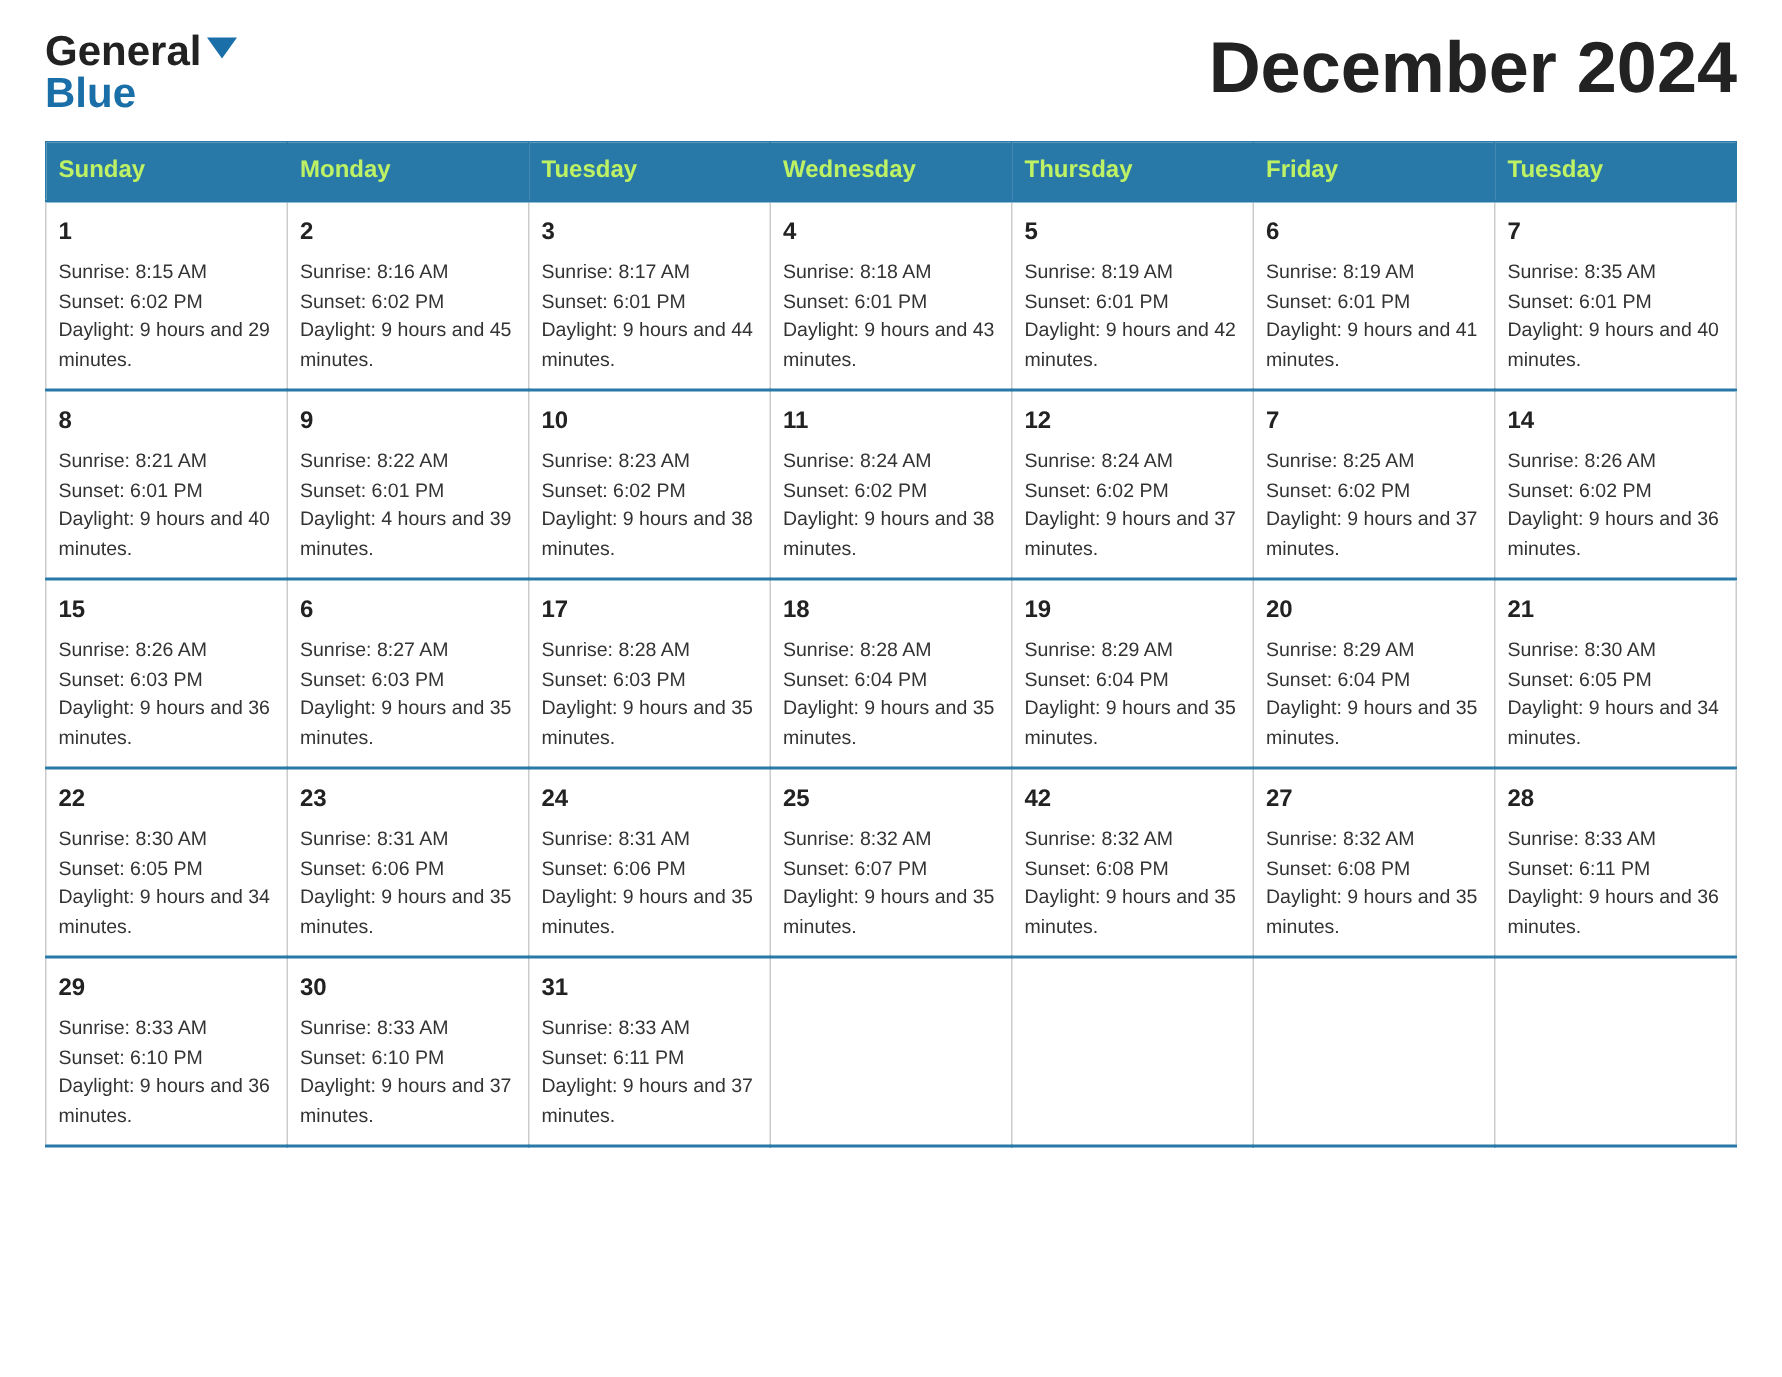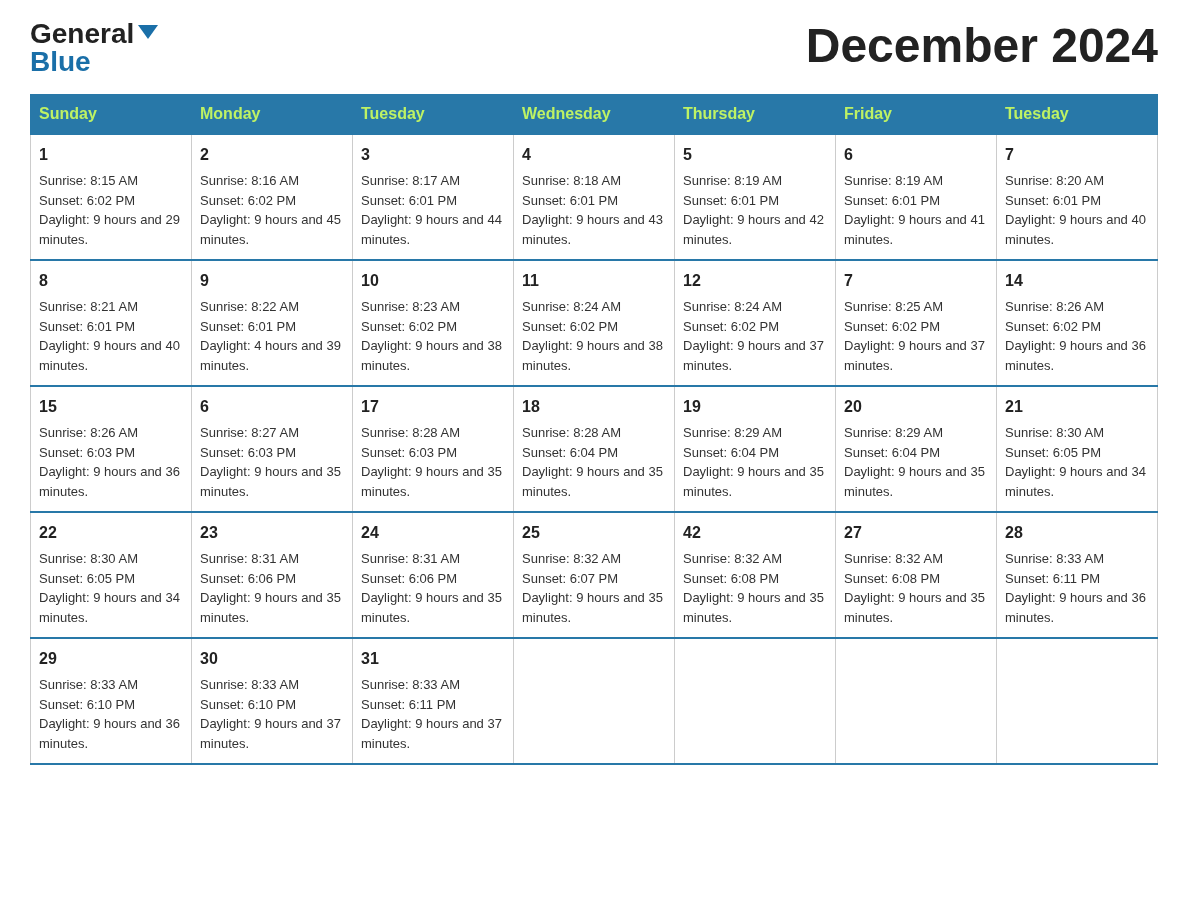--- a/index.html
+++ b/index.html
@@ -134,21 +134,21 @@
       </tr>
   </thead>
   <tbody id="calendar-body">
   <tr>
         <td><span class="day-num">1</span><span class="day-info">Sunrise: 8:15 AM</span><br><span class="day-info">Sunset: 6:02 PM</span><br><span class="day-info">Daylight: 9 hours and 29 minutes.</span></td>
         <td><span class="day-num">2</span><span class="day-info">Sunrise: 8:16 AM</span><br><span class="day-info">Sunset: 6:02 PM</span><br><span class="day-info">Daylight: 9 hours and 45 minutes.</span></td>
         <td><span class="day-num">3</span><span class="day-info">Sunrise: 8:17 AM</span><br><span class="day-info">Sunset: 6:01 PM</span><br><span class="day-info">Daylight: 9 hours and 44 minutes.</span></td>
         <td><span class="day-num">4</span><span class="day-info">Sunrise: 8:18 AM</span><br><span class="day-info">Sunset: 6:01 PM</span><br><span class="day-info">Daylight: 9 hours and 43 minutes.</span></td>
         <td><span class="day-num">5</span><span class="day-info">Sunrise: 8:19 AM</span><br><span class="day-info">Sunset: 6:01 PM</span><br><span class="day-info">Daylight: 9 hours and 42 minutes.</span></td>
         <td><span class="day-num">6</span><span class="day-info">Sunrise: 8:19 AM</span><br><span class="day-info">Sunset: 6:01 PM</span><br><span class="day-info">Daylight: 9 hours and 41 minutes.</span></td>
-        <td><span class="day-num">7</span><span class="day-info">Sunrise: 8:20 AM</span><br><span class="day-info">Sunset: 6:01 PM</span><br><span class="day-info">Daylight: 9 hours and 40 minutes.</span></td>
+        <td><span class="day-num">7</span><span class="day-info">Sunrise: 8:35 AM</span><br><span class="day-info">Sunset: 6:01 PM</span><br><span class="day-info">Daylight: 9 hours and 40 minutes.</span></td>
       </tr>
       <tr>
         <td><span class="day-num">8</span><span class="day-info">Sunrise: 8:21 AM</span><br><span class="day-info">Sunset: 6:01 PM</span><br><span class="day-info">Daylight: 9 hours and 40 minutes.</span></td>
         <td><span class="day-num">9</span><span class="day-info">Sunrise: 8:22 AM</span><br><span class="day-info">Sunset: 6:01 PM</span><br><span class="day-info">Daylight: 4 hours and 39 minutes.</span></td>
         <td><span class="day-num">10</span><span class="day-info">Sunrise: 8:23 AM</span><br><span class="day-info">Sunset: 6:02 PM</span><br><span class="day-info">Daylight: 9 hours and 38 minutes.</span></td>
         <td><span class="day-num">11</span><span class="day-info">Sunrise: 8:24 AM</span><br><span class="day-info">Sunset: 6:02 PM</span><br><span class="day-info">Daylight: 9 hours and 38 minutes.</span></td>
         <td><span class="day-num">12</span><span class="day-info">Sunrise: 8:24 AM</span><br><span class="day-info">Sunset: 6:02 PM</span><br><span class="day-info">Daylight: 9 hours and 37 minutes.</span></td>
         <td><span class="day-num">7</span><span class="day-info">Sunrise: 8:25 AM</span><br><span class="day-info">Sunset: 6:02 PM</span><br><span class="day-info">Daylight: 9 hours and 37 minutes.</span></td>
         <td><span class="day-num">14</span><span class="day-info">Sunrise: 8:26 AM</span><br><span class="day-info">Sunset: 6:02 PM</span><br><span class="day-info">Daylight: 9 hours and 36 minutes.</span></td>
       </tr>

